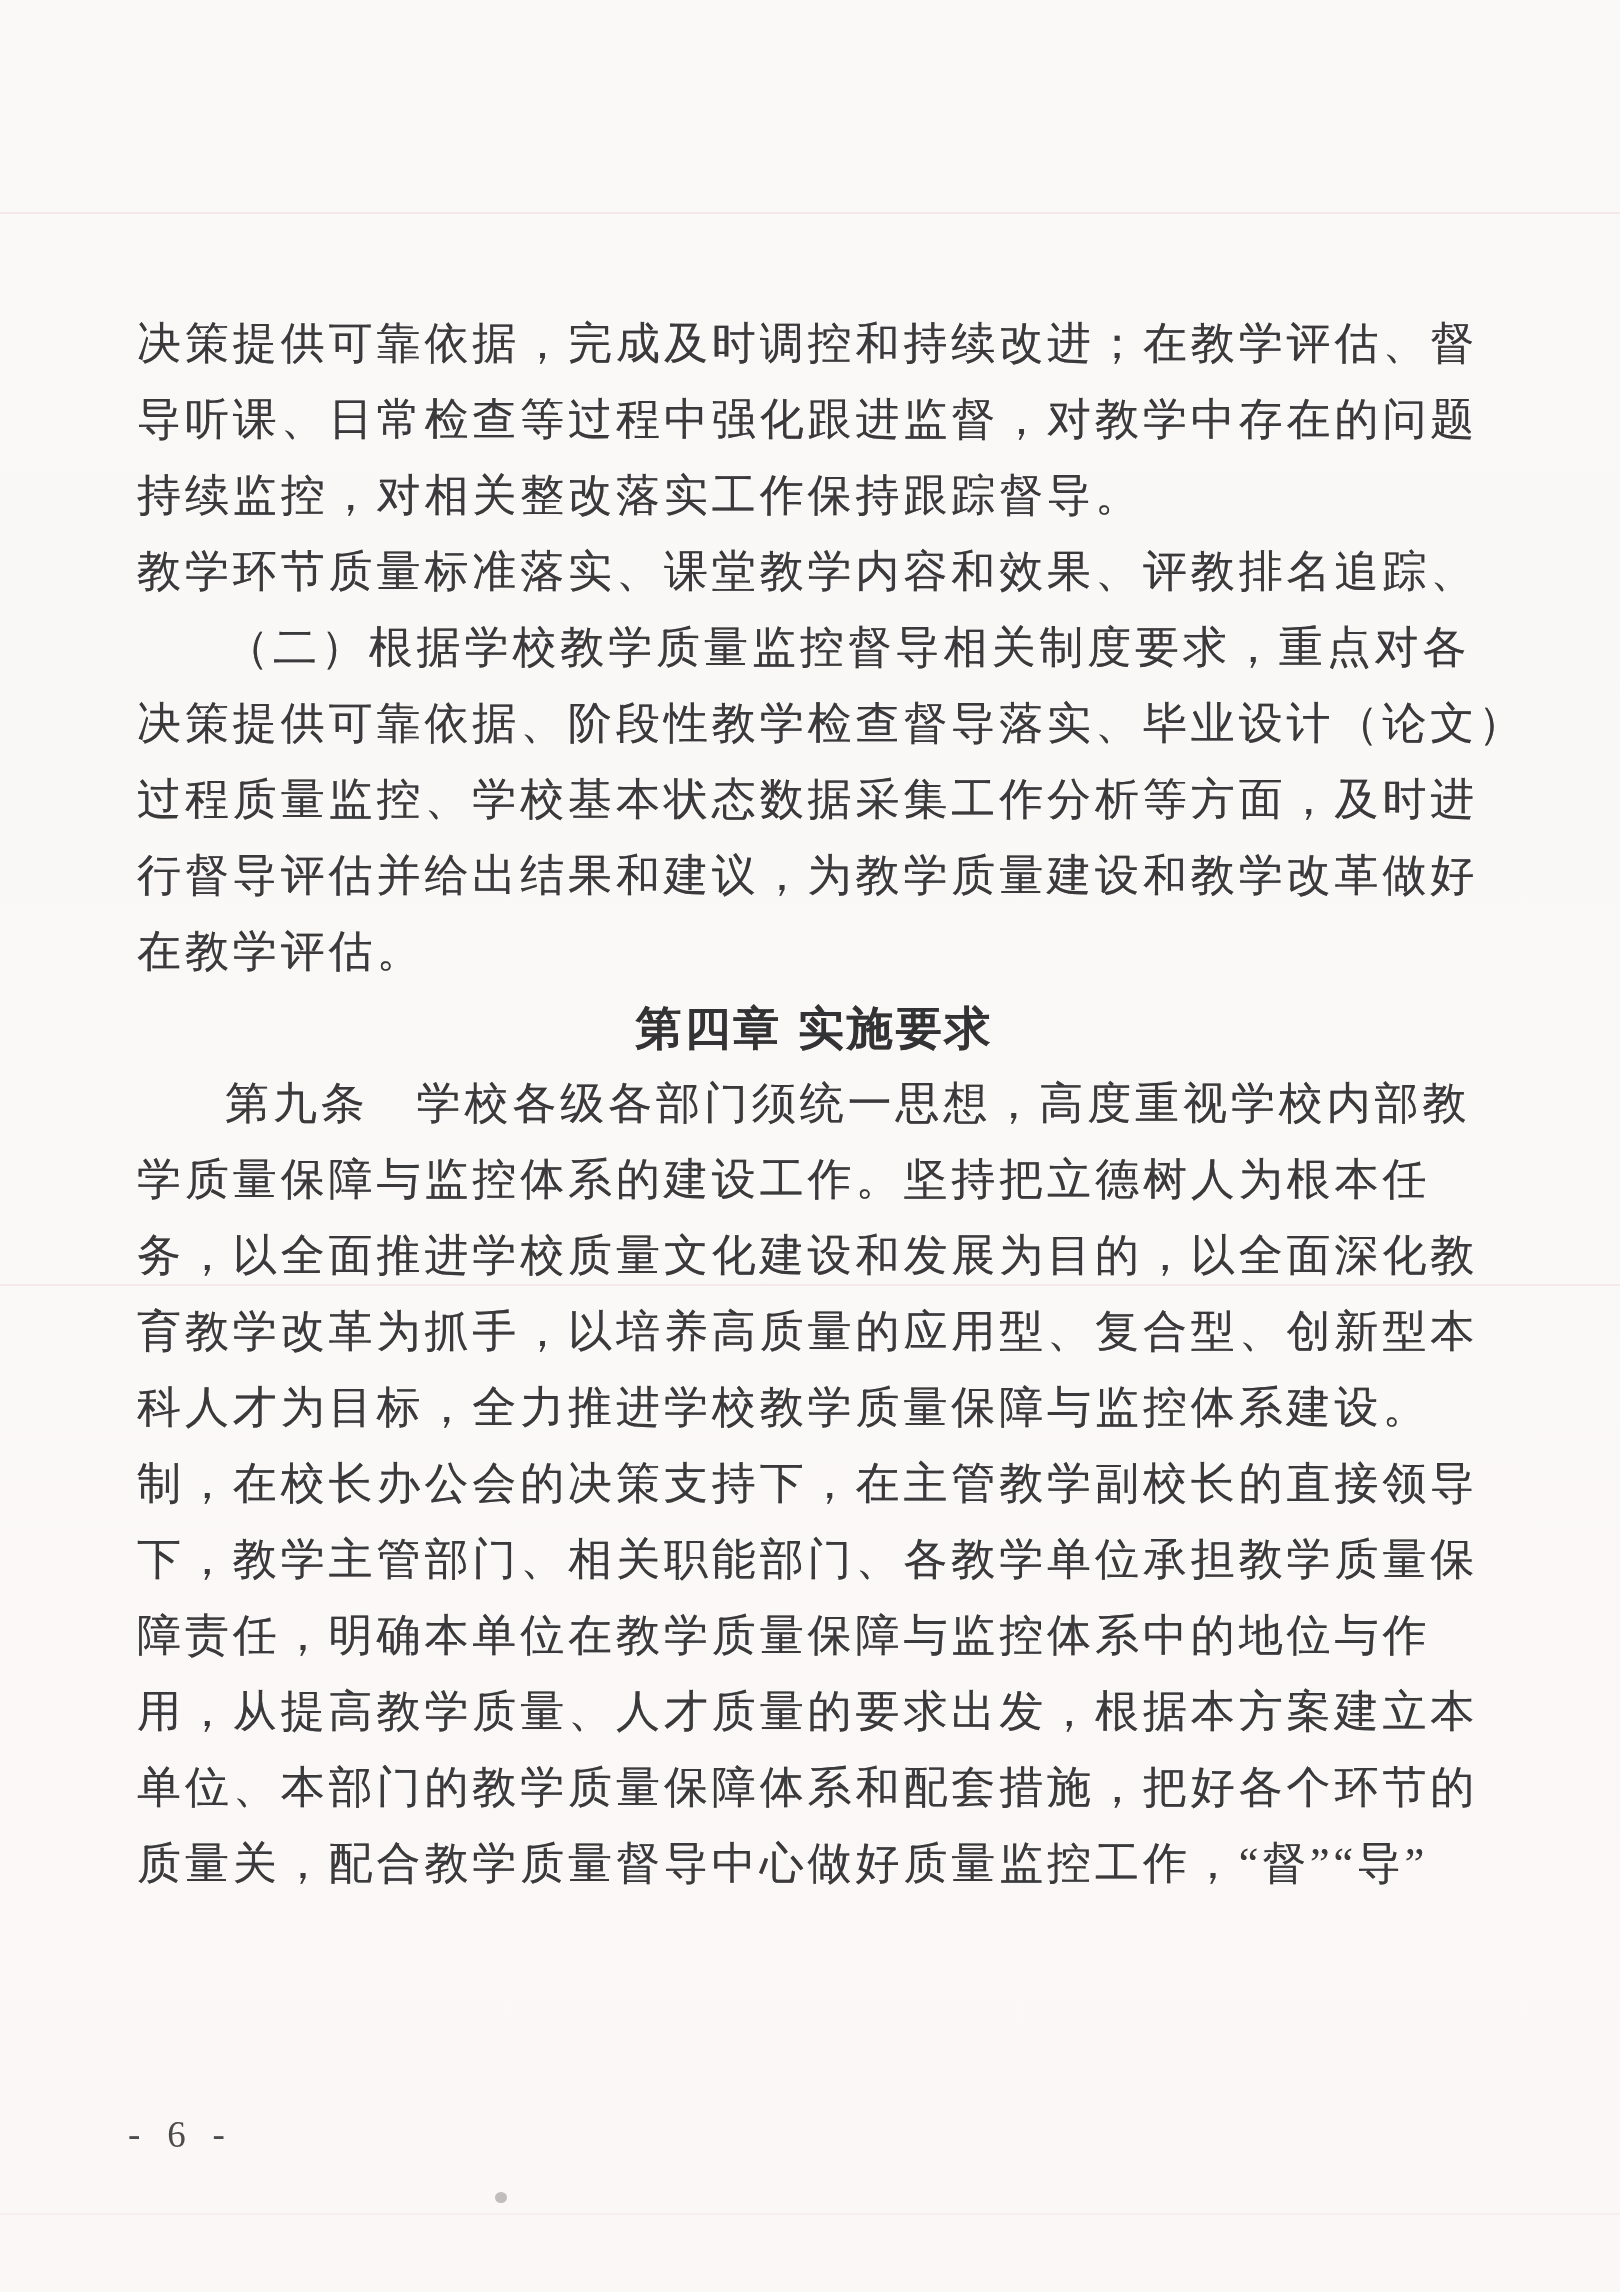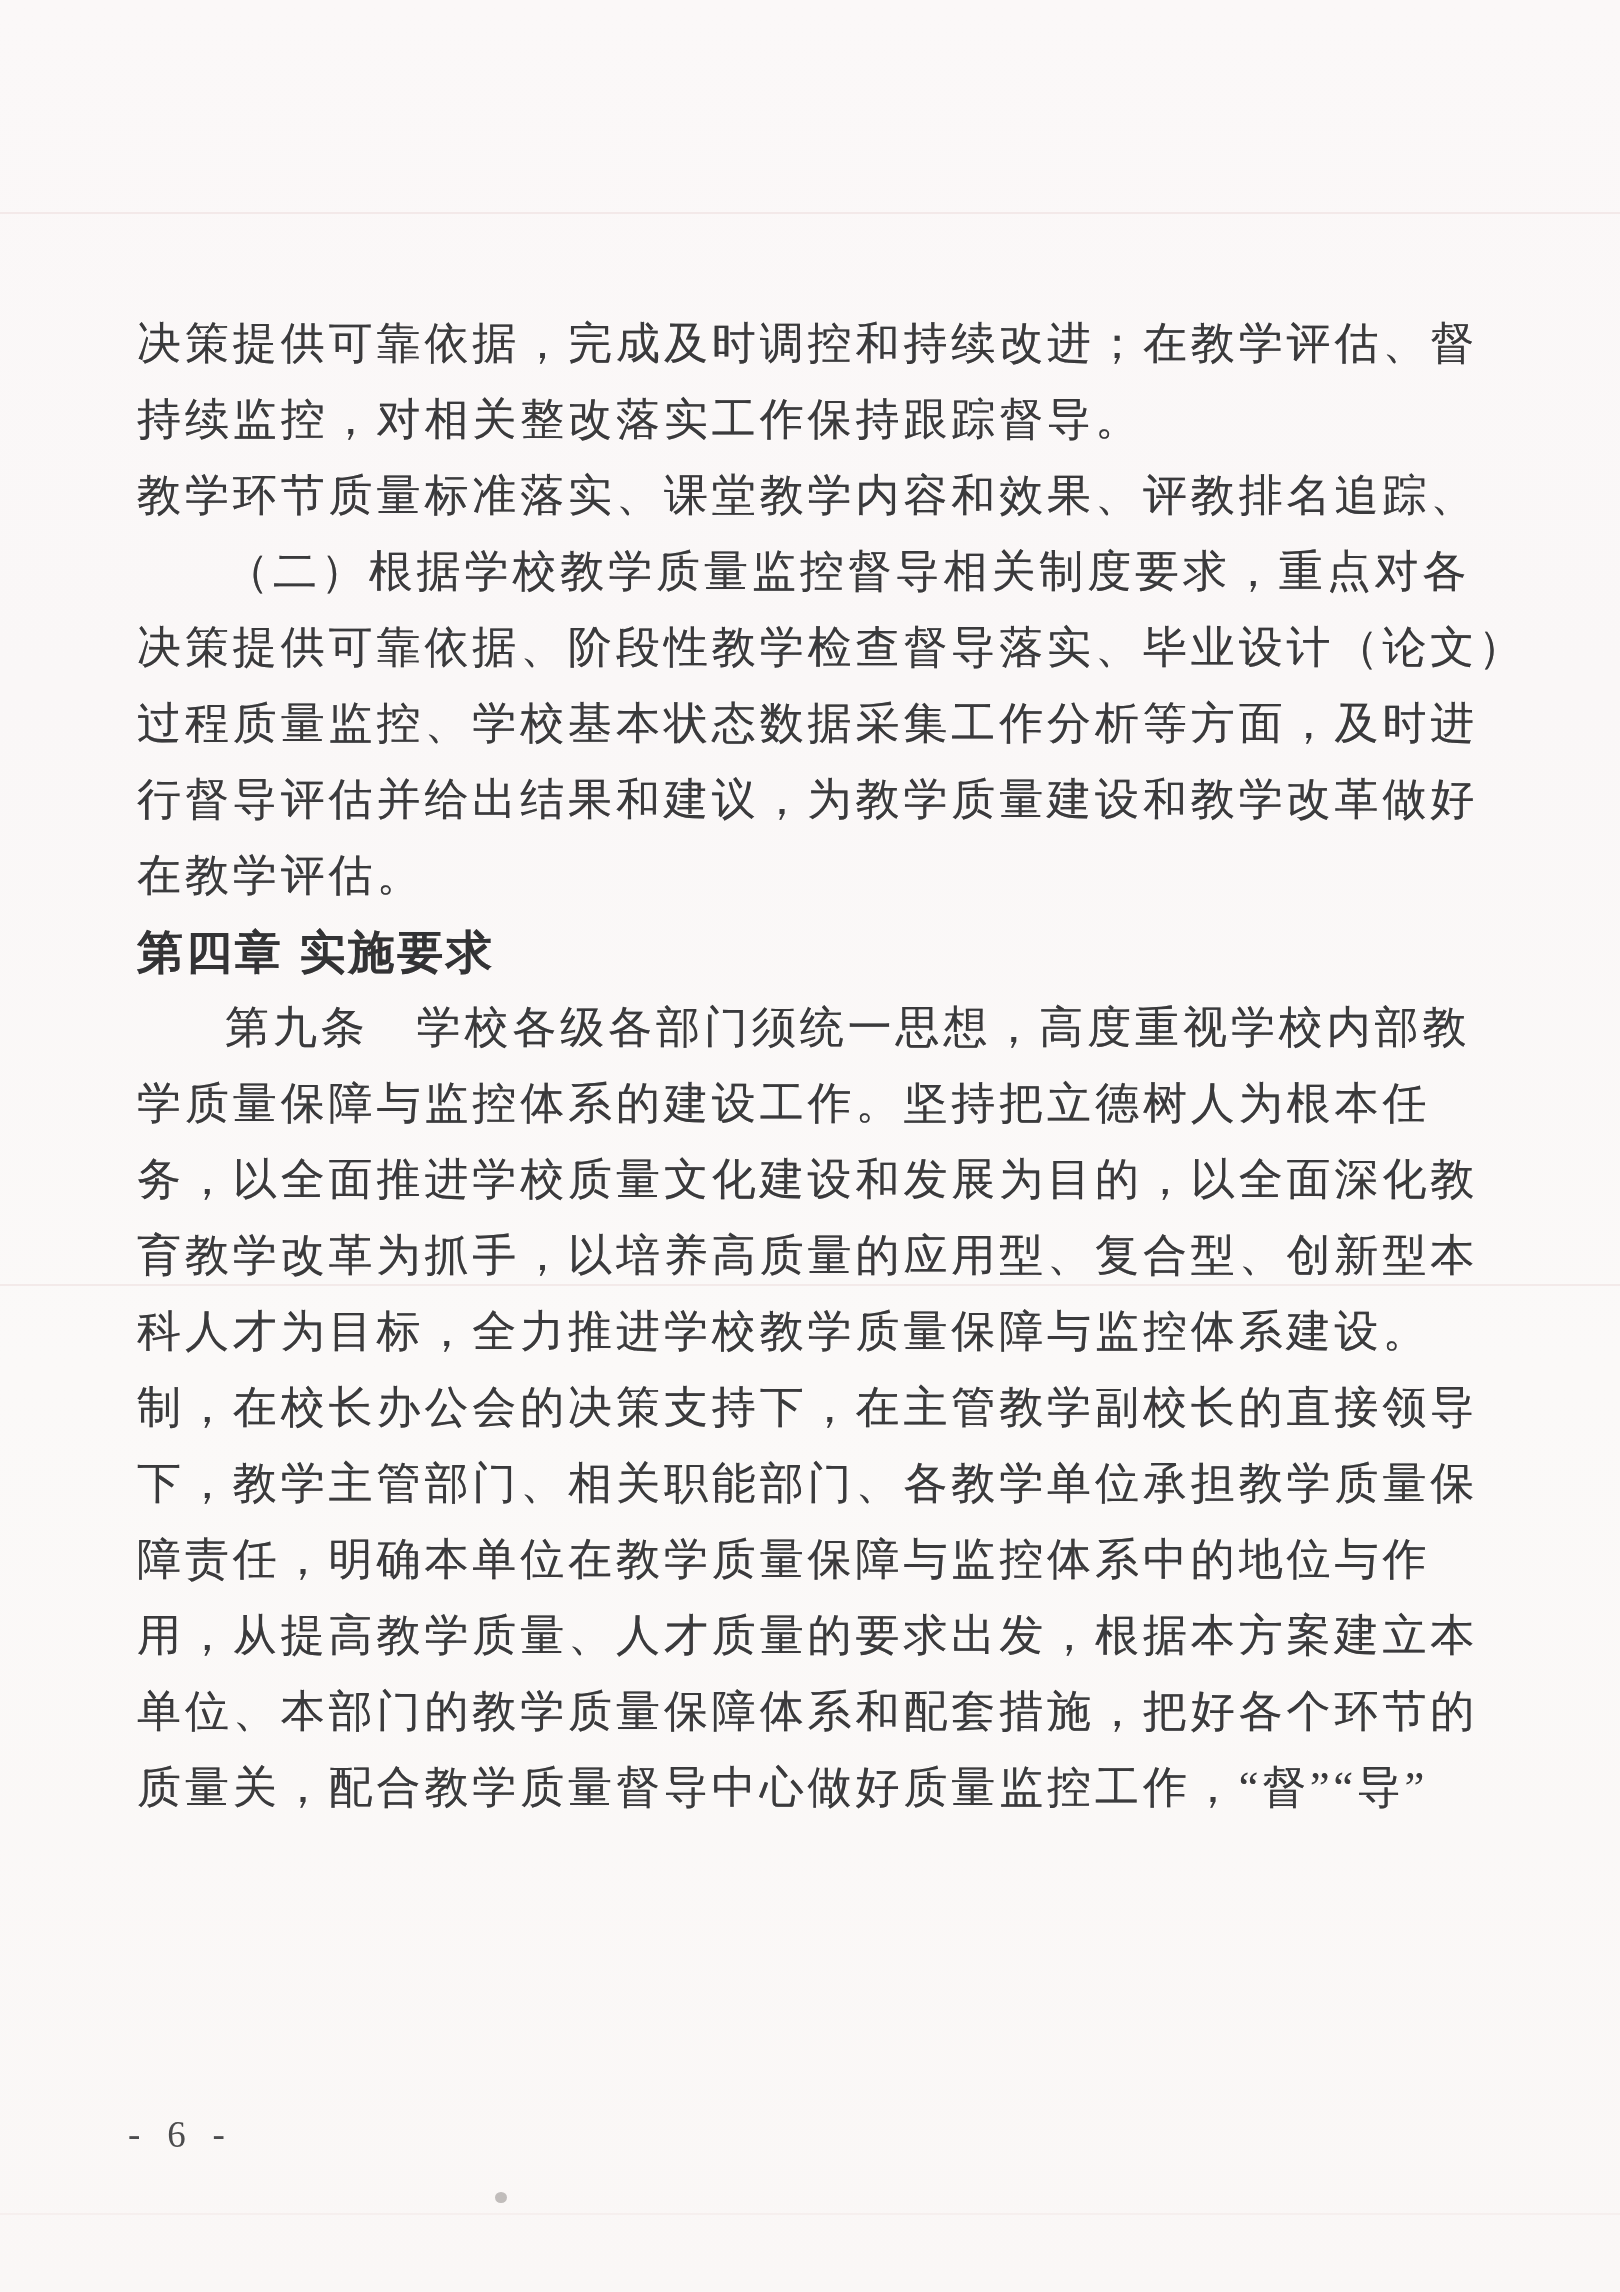--- a/index.html
+++ b/index.html
@@ -47,21 +47,21 @@
     white-space: nowrap;
     color: #3a3a3c;
     
     font-weight: 400;
     text-shadow: 0 0 0.4px rgba(60,60,60,0.55);
   }
   .line.indent {
     padding-left: 88px;
   }
   .line.chapter {
-    text-align: left;
+    text-align: center;
     font-family: "Liberation Sans", "DejaVu Sans", sans-serif;
     font-weight: 700;
     font-size: 46px;
     letter-spacing: 2.9px;
     color: #333335;
   }
   .page-footer {
     position: absolute;
     left: 128px;
     top: 2113px;
@@ -86,20 +86,21 @@
 
 <div class="page">
 
   <div class="scan-line l1"></div>
   <div class="scan-line l2"></div>
   <div class="scan-line l3"></div>
 
   <div class="text-block">
 
     <div class="line">决策提供可靠依据，完成及时调控和持续改进；在教学评估、督</div>
+    <div class="line">导听课、日常检查等过程中强化跟进监督，对教学中存在的问题</div>
     <div class="line">持续监控，对相关整改落实工作保持跟踪督导。</div>
 
     <div class="line">教学环节质量标准落实、课堂教学内容和效果、评教排名追踪、</div>
     <div class="line indent">（二）根据学校教学质量监控督导相关制度要求，重点对各</div>
     <div class="line">决策提供可靠依据、阶段性教学检查督导落实、毕业设计（论文）</div>
     <div class="line">过程质量监控、学校基本状态数据采集工作分析等方面，及时进</div>
     <div class="line">行督导评估并给出结果和建议，为教学质量建设和教学改革做好</div>
     <div class="line">在教学评估。</div>
 
     <div class="line chapter">第四章 实施要求</div>

